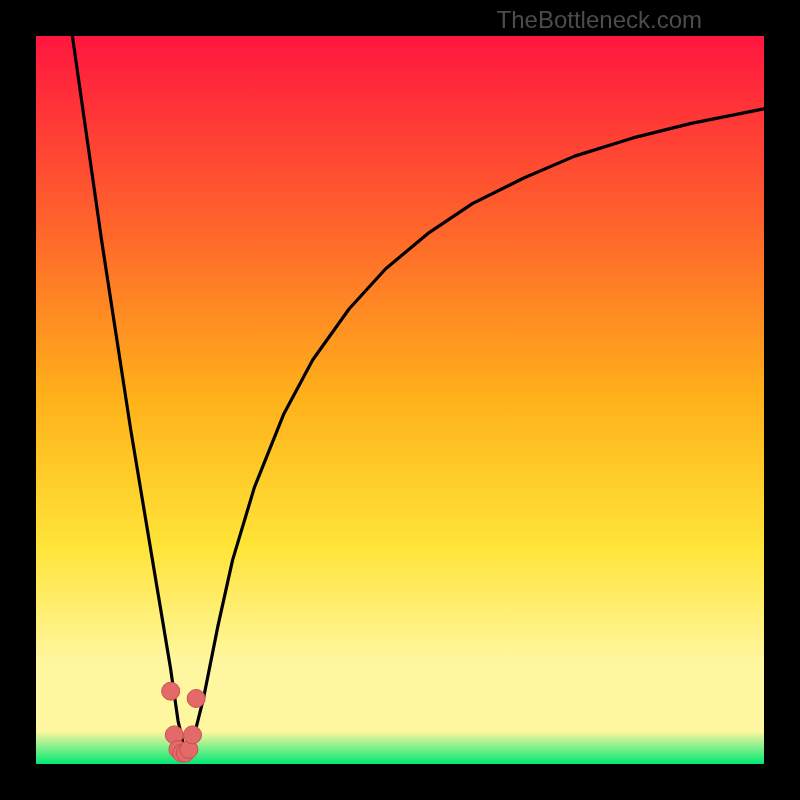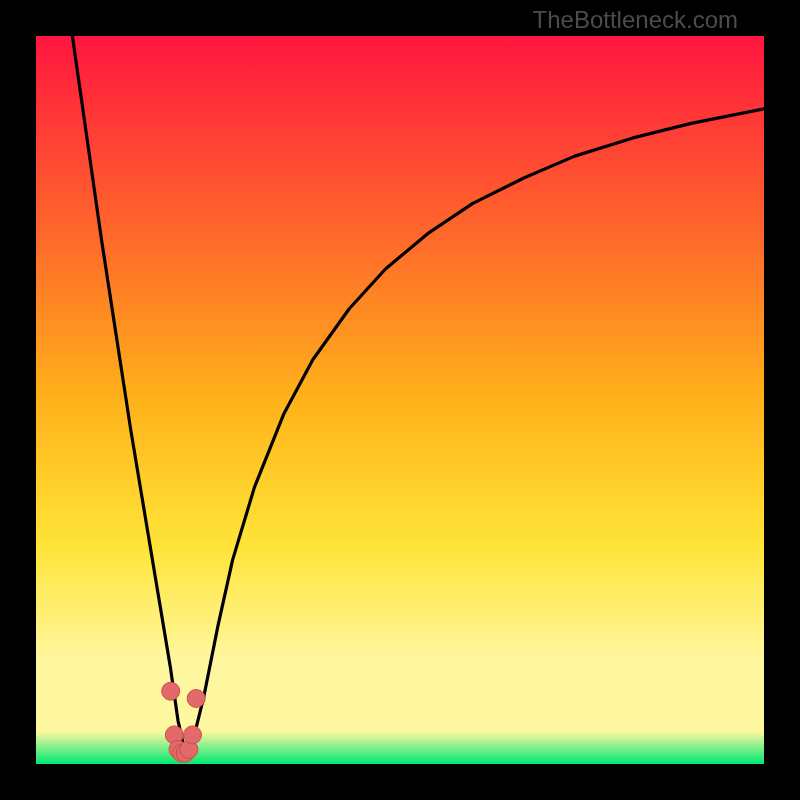--- a/index.html
+++ b/index.html
@@ -11,21 +11,20 @@
     overflow: hidden;
     font-family: Arial, Helvetica, sans-serif;
   }
   #frame {
     position: absolute;
     left: 0;
     top: 0;
     width: 716px;
     height: 800px;
     background: #000;
-    padding-left: 36px;
   }
   #plot {
     position: absolute;
     
     left: 36px;
     top: 36px;
     width: 728px;   
     height: 728px;
   }
   #watermark {

